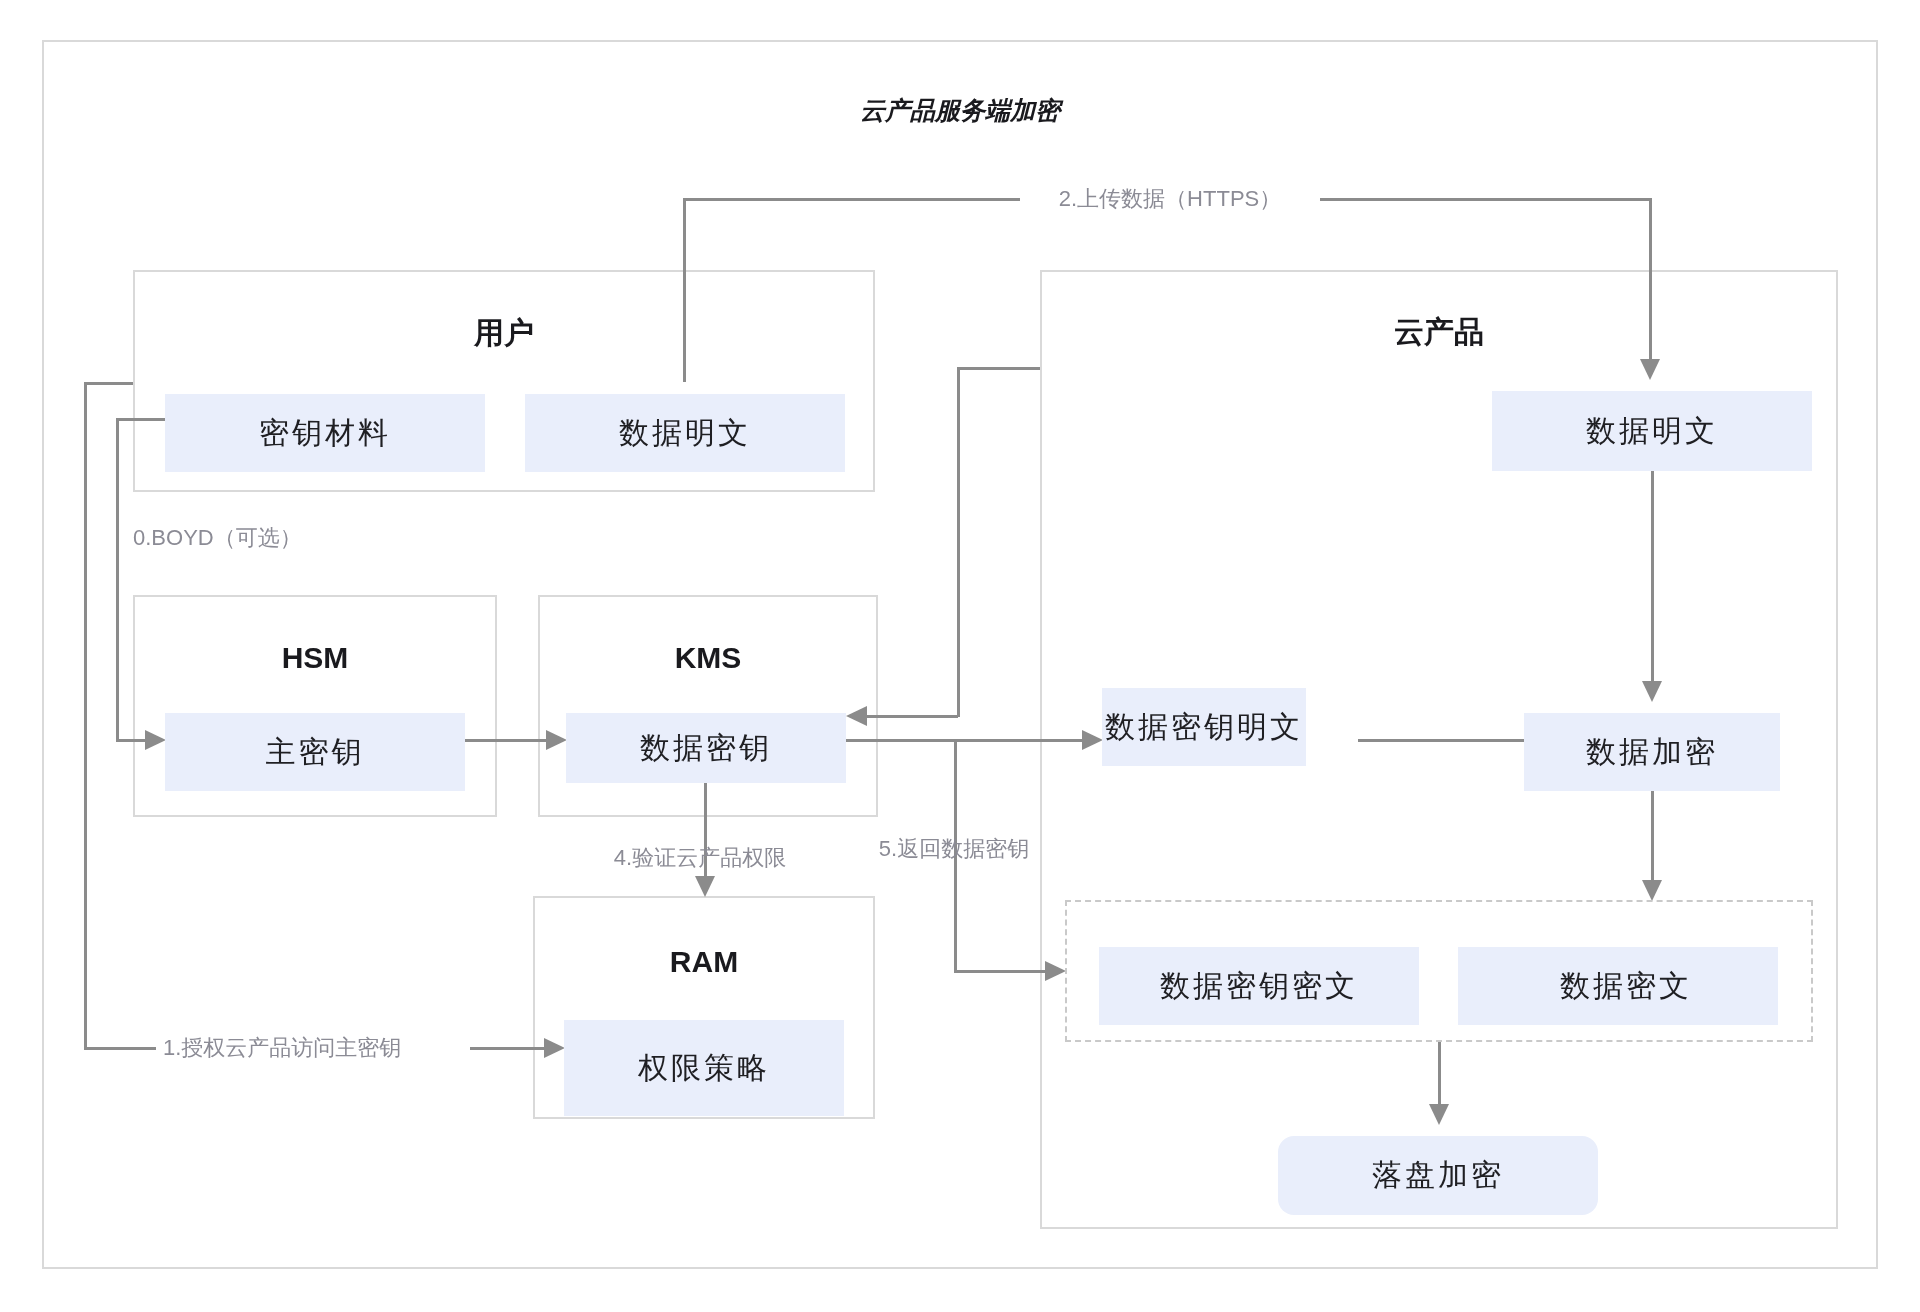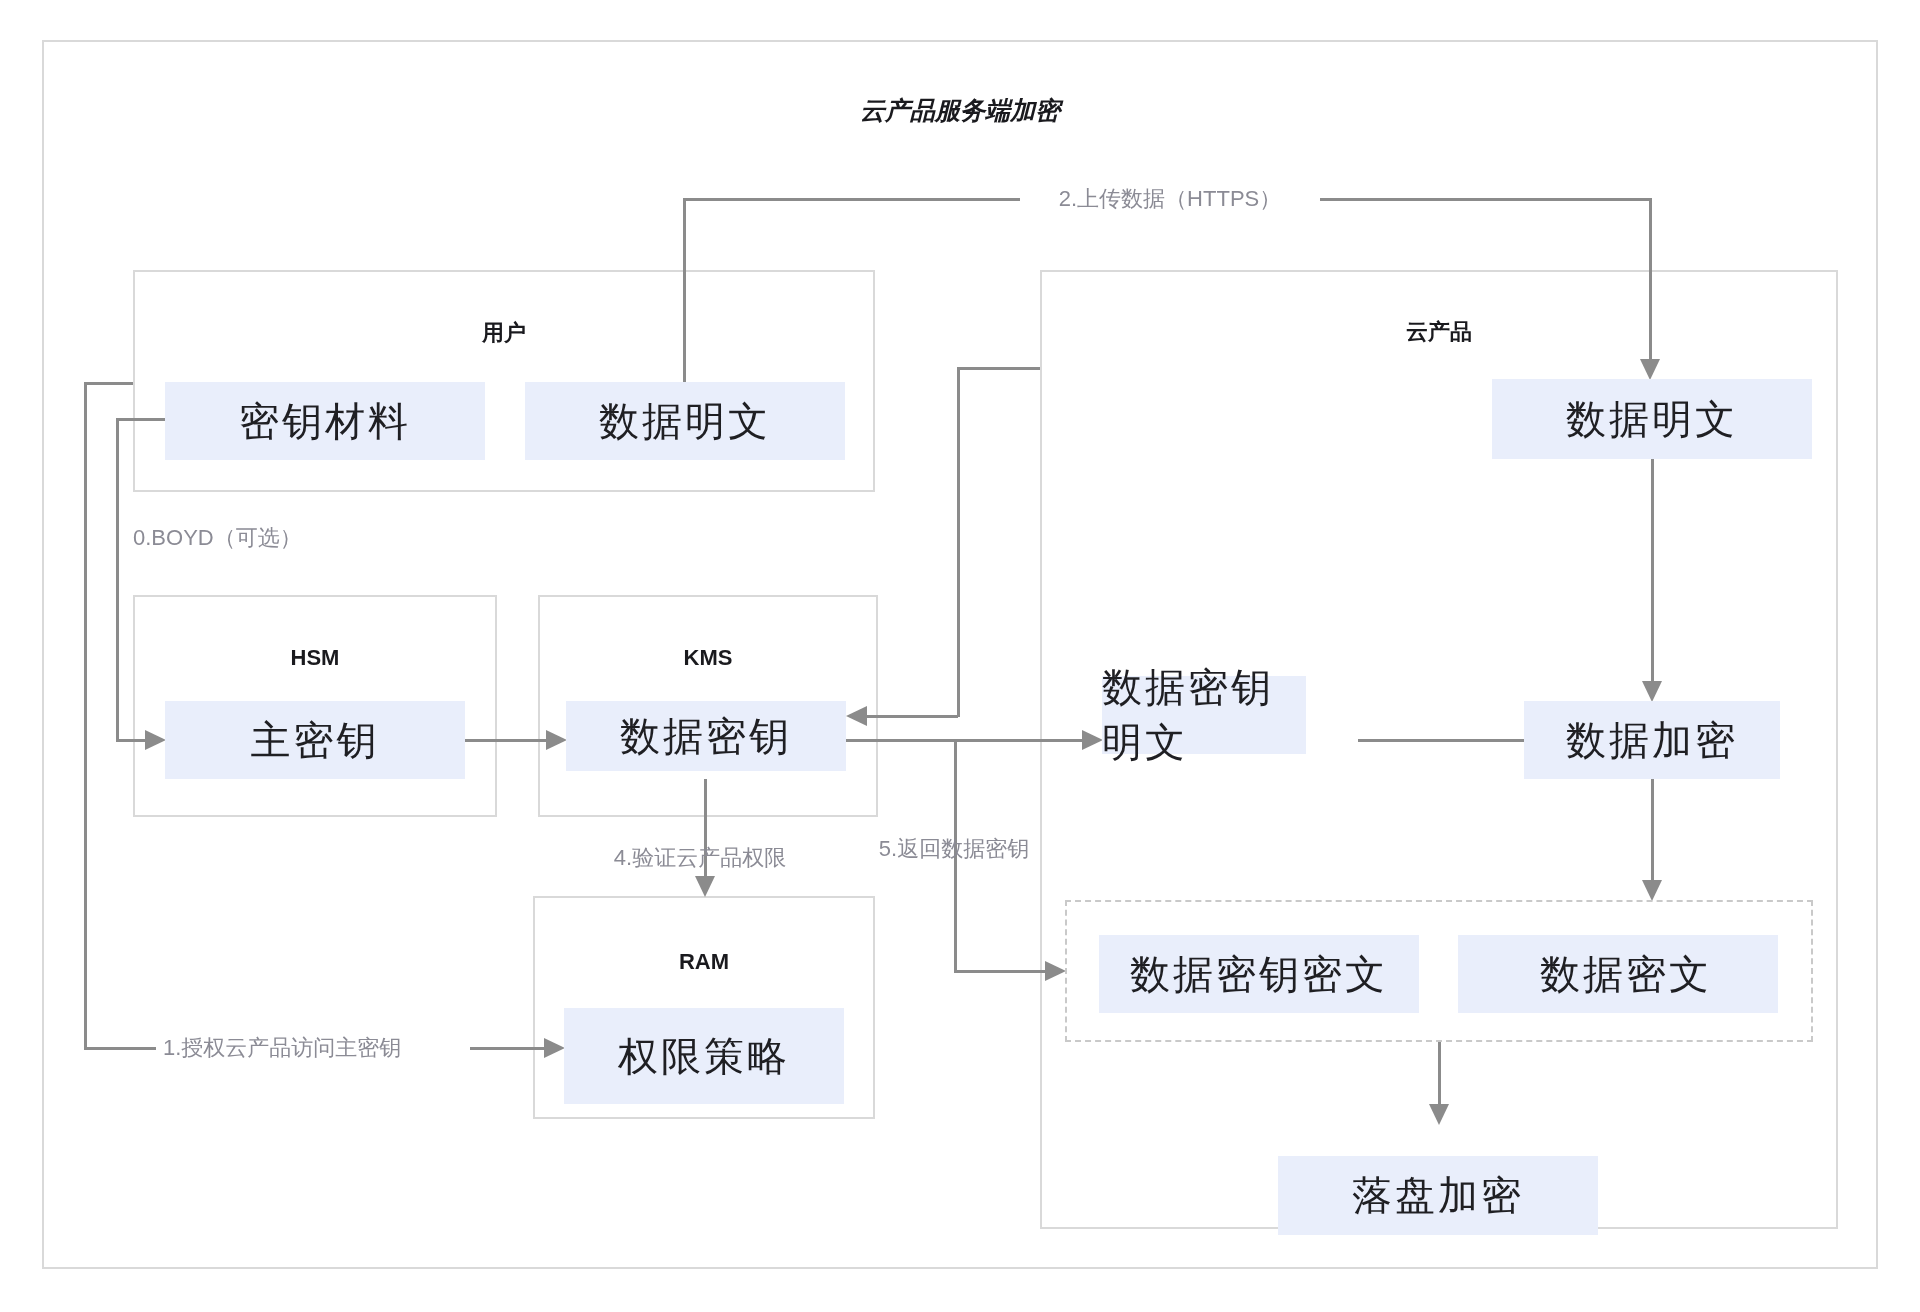--- a/index.html
+++ b/index.html
@@ -1,23 +1,23 @@
 <!DOCTYPE html>
 <html style="--border: #d9d9d9; --fill: #e9eefb; --line: #8b8b8b; --label: #8b8b95; --text: #1f1f23; --heading: #1a1a1e;"><head>
 <meta charset="utf-8">
 <style>
   html,body{margin:0;padding:0;background:#ffffff;}
   .canvas{position:relative;width:1920px;height:1312px;background:#ffffff;
           font-family:"Liberation Sans","DejaVu Sans",sans-serif;overflow:hidden;}
   .frame{position:absolute;border:2px solid var(--border);background:#fff;box-sizing:border-box;}
   .title{position:absolute;font-size:25px;font-weight:bold;color:var(--heading);text-align:center;font-style:italic;}
   .group{position:absolute;border:2px solid var(--border);background:#fff;box-sizing:border-box;}
-  .glabel{position:absolute;font-size:22px;font-weight:bold;color:var(--heading);text-align:center;line-height:36px;}
-  .node{position:absolute;background:var(--fill);color:var(--text);font-size:40px;letter-spacing:3px;
-        display:flex;align-items:center;justify-content:center;box-sizing:border-box;}
+  .glabel{position:absolute;font-size:30px;font-weight:bold;color:var(--heading);text-align:center;line-height:36px;}
+  .node{position:absolute;background:var(--fill);color:var(--text);font-size:30px;letter-spacing:3px;
+        display:flex;align-items:center;justify-content:center;box-sizing:border-box;margin-top:12px;}
   .dashed{position:absolute;border:2px dashed #c9c9c9;box-sizing:border-box;background:transparent;}
   .hl{position:absolute;height:3px;background:var(--line);}
   .vl{position:absolute;width:3px;background:var(--line);}
   .arr{position:absolute;width:0;height:0;}
   .arr-r{border-top:10px solid transparent;border-bottom:10px solid transparent;border-left:21px solid var(--line);}
   .arr-l{border-top:10px solid transparent;border-bottom:10px solid transparent;border-right:21px solid var(--line);}
   .arr-d{border-left:10px solid transparent;border-right:10px solid transparent;border-top:21px solid var(--line);}
   .step{position:absolute;font-size:22px;color:var(--label);line-height:36px;white-space:nowrap;}
   .ctr{text-align:center;}
 </style>
@@ -93,21 +93,21 @@
   <div class="node" style="left:165px;top:382px;width:320px;height:78px;">密钥材料</div>
   <div class="node" style="left:525px;top:382px;width:320px;height:78px;">数据明文</div>
   <div class="node" style="left:1492px;top:379px;width:320px;height:80px;">数据明文</div>
   <div class="node" style="left:165px;top:701px;width:300px;height:78px;">主密钥</div>
   <div class="node" style="left:566px;top:701px;width:280px;height:70px;">数据密钥</div>
   <div class="node" style="left:564px;top:1008px;width:280px;height:96px;">权限策略</div>
   <div class="node" style="left:1102px;top:676px;width:204px;height:78px;font-family:Liberation Serif, serif;">数据密钥明文</div>
   <div class="node" style="left:1524px;top:701px;width:256px;height:78px;">数据加密</div>
   <div class="node" style="left:1099px;top:935px;width:320px;height:78px;">数据密钥密文</div>
   <div class="node" style="left:1458px;top:935px;width:320px;height:78px;padding-left:16px;">数据密文</div>
-  <div class="node" style="left:1278px;top:1156px;width:320px;height:79px;">落盘加密</div>
+  <div class="node" style="left:1278px;top:1124px;width:320px;height:79px;border-radius:16px;">落盘加密</div>
 
   <div class="step ctr" style="left:1020px;top:181px;width:300px;">2.上传数据（HTTPS）</div>
   <div class="step" style="left:133px;top:520px;">0.BOYD（可选）</div>
   <div class="step" style="left:163px;top:1030px;">1.授权云产品访问主密钥</div>
   <div class="step ctr" style="left:560px;top:840px;width:280px;">4.验证云产品权限</div>
   <div class="step ctr" style="left:814px;top:831px;width:280px;">5.返回数据密钥</div>
 
 </div>
 
 </body></html>

